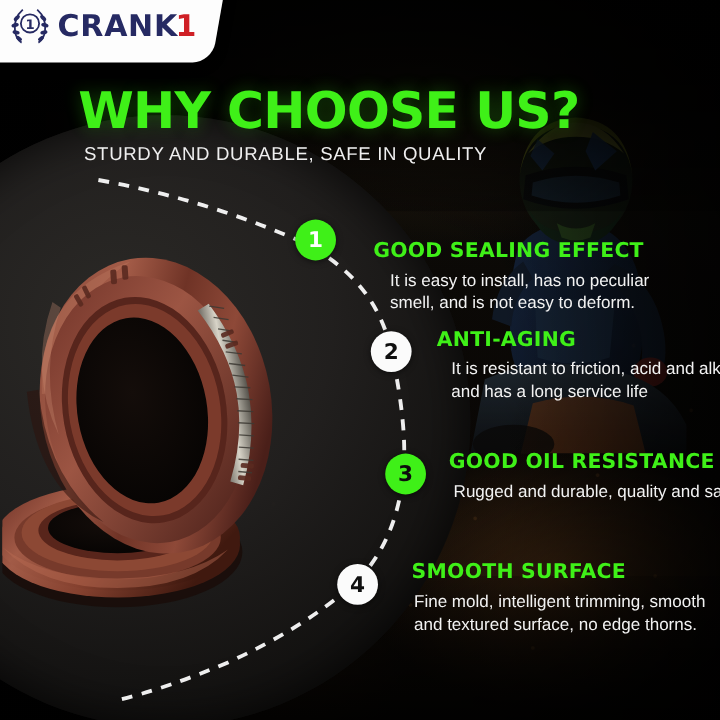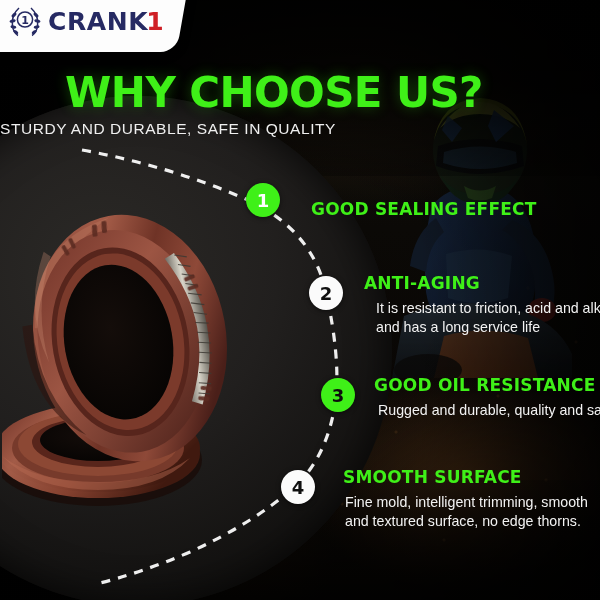--- a/index.html
+++ b/index.html
@@ -58,21 +58,21 @@
   .logo-word{font-family:"DejaVu Sans",sans-serif;font-weight:700;
       font-size:25px;letter-spacing:.6px;color:#262a63;line-height:1;
       white-space:nowrap;display:flex;align-items:center;}
   .logo-word .one{color:#cf2026;margin-left:-2px;}
 
   
   .title{position:absolute;left:0;top:72px;width:548px;text-align:center;
       font-family:"DejaVu Sans",sans-serif;font-weight:700;font-size:42px;
       letter-spacing:-.6px;color:#3ff018;line-height:1;
       text-shadow:0 0 14px rgba(60,240,24,.30);}
-  .subtitle{position:absolute;left:0;top:120px;width:476px;text-align:left;
+  .subtitle{position:absolute;left:0;top:120px;width:476px;text-align:center;
       font-size:15.5px;letter-spacing:.55px;color:#efefef;font-weight:400;}
 
   
   .product{position:absolute;left:2px;top:188px;width:262px;height:330px;}
 
   
   .arc{position:absolute;left:0;top:0;width:600px;height:600px;pointer-events:none;}
 
   
   .item{position:absolute;}
@@ -289,20 +289,21 @@
         <span>CRANK</span>
           <span class="one">1</span>
       </div>
     </div>
   </div>
 
   <div class="item i1">
     <div class="bullet green lightnum">1</div>
     <div class="txt">
       <div class="item-head">GOOD SEALING EFFECT</div>
+      <div class="item-body">It is easy to install, has no peculiar smell, and is not easy to deform.</div>
     </div>
   </div>
 
   <div class="item i2">
     <div class="bullet white">2</div>
     <div class="txt">
       <div class="item-head">ANTI-AGING</div>
       <div class="item-body">It is resistant to friction, acid and alkali, and has a long service life</div>
     </div>
   </div>

